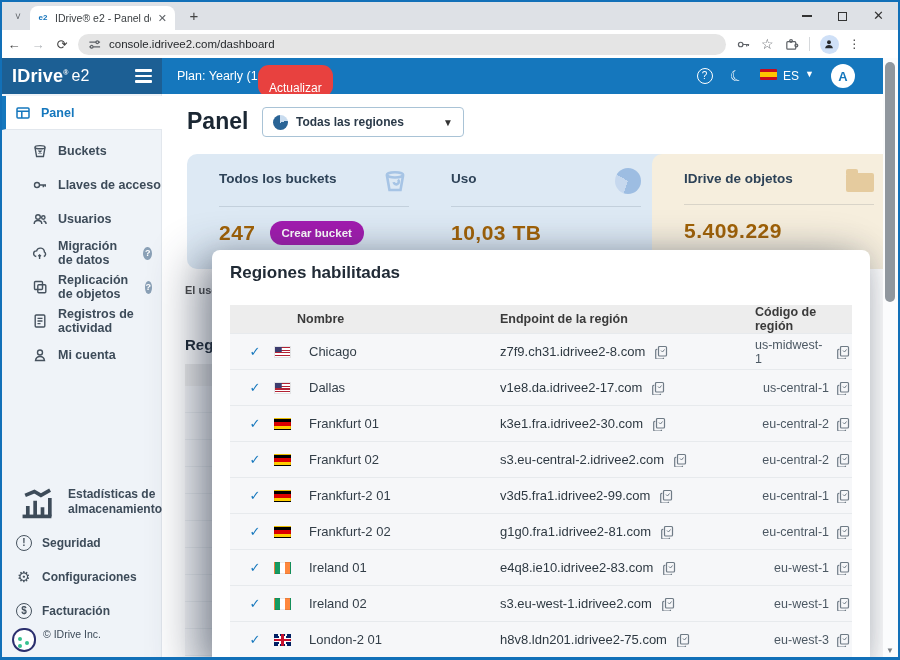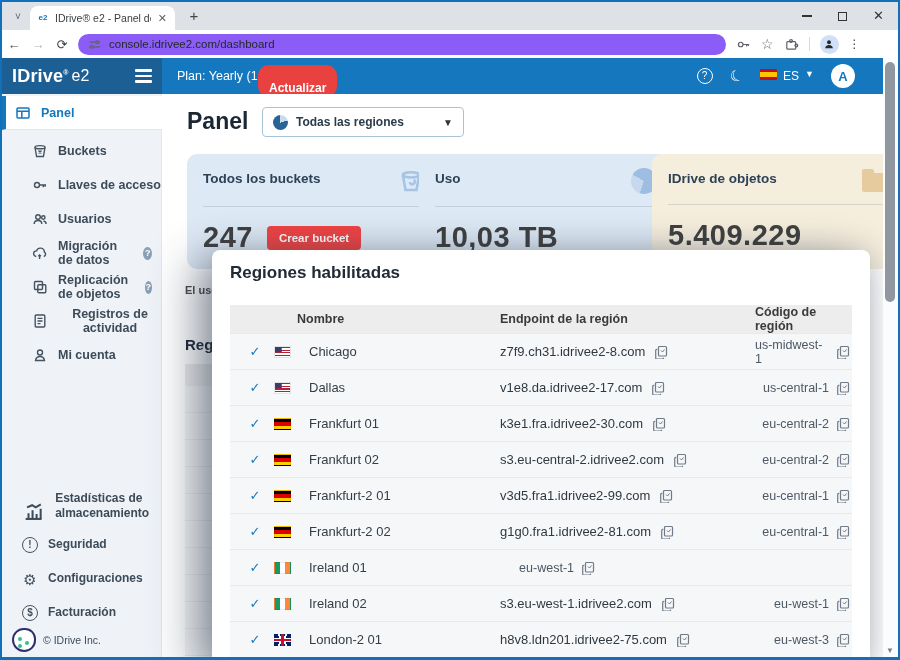--- a/index.html
+++ b/index.html
@@ -16,77 +16,77 @@
   .tab-close { font-size:11px; color:#5f6368; flex:0 0 auto; padding:0 2px; }
   .new-tab { position:absolute; left:182px; top:5px; font-size:15px; color:#444; width:20px; text-align:center; }
   .win-controls { position:absolute; right:6px; top:0; height:28px; display:flex; align-items:center; gap:26px; padding-right:8px; }
   .win-min { width:10px; height:1.5px; background:#333; }
   .win-max { width:9px; height:9px; border:1.2px solid #333; }
   .win-close { font-size:13px; color:#333; line-height:10px; }
 
   .toolbar { position:absolute; left:0; top:28px; width:100%; height:28px; background:#fff; display:flex; align-items:center; }
   .nav-ic { font-size:13px; color:#444; width:24px; text-align:center; }
   .nav-ic.disabled { color:#b0b4b8; }
-  .urlbar { margin-left:4px; width:648px; height:21px; background:#8b5cf6; border-radius:11px; display:flex; align-items:center; padding:0 10px; gap:8px; }
+  .urlbar { margin-left:4px; width:648px; height:21px; background:#e5e5e5; border-radius:11px; display:flex; align-items:center; padding:0 10px; gap:8px; }
   .url-text { font-size:11.5px; color:#26292c; }
   .tb-right { display:flex; align-items:center; gap:10px; margin-left:10px; }
   .tb-sep { width:1px; height:14px; background:#d6d9dc; }
   .tb-avatar { width:19px; height:19px; border-radius:50%; background:#cfe0f7; display:flex; align-items:center; justify-content:center; }
   .dots { font-size:12px; color:#444; letter-spacing:0; }
 
   
   .appbar { position:absolute; left:0; top:56px; width:883px; height:36px; background:#1577bd; }
   .logo-block { position:absolute; left:0; top:0; width:160px; height:36px; background:#1c5f94; color:#fff; display:flex; align-items:center; padding:0 10px; }
   .logo-text { font-size:18px; font-weight:bold; letter-spacing:.2px; }
   .logo-text sup { font-size:7px; }
   .logo-e2 { font-size:16px; font-weight:normal; margin-left:3px; }
   .burger { margin-left:auto; display:flex; flex-direction:column; gap:3px; }
   .burger span { width:17px; height:2.4px; background:#fff; border-radius:1px; }
   .plan-text { position:absolute; left:175px; top:0; height:36px; line-height:36px; color:#fff; font-size:12.5px; }
-  .upgrade-btn { position:absolute; left:256px; top:7px; height:22px; background:#e8413f; border:none; border-radius:11px; color:#fff; font-size:12px; padding:16px 11px; font-family:inherit;font-weight:bold; }
+  .upgrade-btn { position:absolute; left:256px; top:7px; height:22px; background:#e8413f; border:none; border-radius:11px; color:#fff; font-size:12px; padding:16px 11px; font-family:inherit; }
   .appbar-right { position:absolute; right:30px; top:0; height:36px; display:flex; align-items:center; gap:17px; color:#fff; }
   .help-circ { width:16px; height:16px; border:1.4px solid #fff; border-radius:50%; font-size:10px; line-height:13px; text-align:center; }
   .moon { font-size:15px; transform:rotate(-20deg); }
   .lang { display:flex; gap:6px; font-size:12px; }
   .flag-es-sm { width:17px; height:11px; background:linear-gradient(180deg,#c60b1e 0 27%,#ffc400 27% 73%,#c60b1e 73%); border-radius:1px; }
   .caret { font-size:9px; }
   .appbar-avatar { width:24px; height:24px; border-radius:50%; background:#fff; color:#1577bd; font-size:13px; font-weight:bold; display:flex; align-items:center; justify-content:center; }
 
   
   .sidebar { position:absolute; left:0; top:92px; width:160px; height:568px; background:#eff3f8; border-right:1px solid #e2e7ed; }
   .side-item { position:absolute; left:0; width:160px; height:34px; display:flex; align-items:center; padding-left:30px; gap:10px; color:#3d4b59; font-size:12.5px; font-weight:bold; }
   .side-item .icn { width:16px; height:16px; color:#46525e; flex:0 0 auto; }
   .side-item.active { background:#fff; color:#1577bd; border-left:4px solid #1577bd; padding-left:9px; border-bottom:1px solid #e2e7ed; }
   .side-item.active .icn { color:#1577bd; }
   .help-badge { margin-left:auto; margin-right:10px; width:13px; height:13px; border-radius:50%; background:#8aa0b6; color:#fff; font-size:9px; line-height:13px; text-align:center; font-weight:bold; }
-  .side-bottom-item { position:absolute; left:0; width:160px; display:flex; padding-left:20px; gap:10px; color:#3d4b59; font-size:12px; font-weight:bold;margin-top:9px; }
+  .side-bottom-item { position:absolute; left:0; width:160px; display:flex; align-items:center; padding-left:14px; gap:10px; color:#3d4b59; font-size:12px; font-weight:bold; }
   .two-line { line-height:15px; }
   .circ-ic { width:16px; height:16px; border:1.5px solid #46525e; border-radius:50%; font-size:10px; line-height:13px; text-align:center; color:#46525e; font-weight:bold; flex:0 0 auto; }
   .gear-glyph { font-size:15px; color:#46525e; width:16px; text-align:center; flex:0 0 auto; }
-  .brand-foot { position:absolute; left:10px; top:534px; display:flex; align-items:center; gap:7px; }
+  .brand-foot { position:absolute; left:10px; top:534px; display:flex; align-items:flex-start; gap:7px; }
   .brand-logo { width:24px; height:24px; border:2.5px solid #2b2f6e; border-radius:50% 46% 50% 52%; position:relative; background:#fff; }
   .brand-logo i { position:absolute; width:4px; height:4px; border-radius:50%; background:#35c08e; }
   .brand-logo i:nth-child(1){ left:4px; top:7px; } .brand-logo i:nth-child(2){ left:11px; top:11px; } .brand-logo i:nth-child(3){ left:4px; top:14px; }
   .copyright { font-size:10.5px; color:#3d4b59; }
 
   
   .content { position:absolute; left:161px; top:92px; width:722px; height:568px; background:#fff; }
   .page-title { position:absolute; left:24px; top:14px; font-size:23px; font-weight:bold; color:#1b2733; }
   .region-select { position:absolute; left:99px; top:13px; width:202px; height:30px; background:#fff; border:1px solid #a9c3d6; border-radius:4px; display:flex; align-items:center; padding:0 10px; gap:8px; }
   .region-select .txt { font-size:12px; color:#2b3a49; font-weight:bold; flex:1; }
   .region-select .caret { color:#333; font-size:10px; }
   .globe { width:15px; height:15px; border-radius:50%; background:conic-gradient(#c9dcef 0 75deg, #2a6496 75deg 360deg); }
 
-  .card { position:absolute; top:60px; width:254px; height:115px; border-radius:10px; background:#dde9f4; padding:14px 16px; }
+  .card { position:absolute; top:60px; width:254px; height:115px; border-radius:10px; background:#dde9f4; padding:14px 32px; }
   .card.c1 { left:24px; } .card.c2 { left:256px; } .card.c3 { left:489px; background:#f6eedd; }
   .card-head { display:flex; align-items:flex-start; justify-content:space-between; border-bottom:1px solid rgba(40,60,80,.14); padding-bottom:12px; }
   .card-title { font-size:13.5px; font-weight:bold; color:#2d4257; padding-top:3px; }
   .card-value-row { display:flex; align-items:center; gap:14px; margin-top:14px; }
-  .card-value { font-size:29px; font-weight:bold; color:#404040; letter-spacing:.5px; }
-  .create-btn { height:24px; background:#ef4444; color:#fff; border:none; border-radius:4px; font-size:11.5px; font-weight:bold; padding:0 12px; font-family:inherit; }
+  .card-value { font-size:21px; font-weight:bold; color:#a16207; letter-spacing:.5px; }
+  .create-btn { height:24px; background:#a21caf; color:#fff; border:none; border-radius:12px; font-size:11.5px; font-weight:bold; padding:0 12px; font-family:inherit; }
   .pie-ic { width:26px; height:26px; border-radius:50%; background:conic-gradient(from 200deg,#c6d8ee 0 100deg,#9dbde2 100deg 360deg); }
   .folder-ic { width:28px; height:19px; background:#e5cb9e; border-radius:2px; position:relative; margin-top:5px; }
   .folder-ic::before { content:""; position:absolute; left:0; top:-4px; width:12px; height:5px; background:#e5cb9e; border-radius:2px 2px 0 0; }
   .bucket-ic { color:#a6c4e5; }
 
   .partial-note { position:absolute; left:22px; top:190px; font-size:11px; color:#4a4a4a; font-weight:bold; }
   .partial-heading { position:absolute; left:22px; top:242px; font-size:15px; font-weight:bold; color:#1b2733; }
 
   
   .bg-table { position:absolute; left:22px; top:270px; width:680px; }
@@ -249,21 +249,21 @@
       <span class="help-badge">?</span>
     </div>
     <div class="side-item" style="top:176px;">
       <svg class="icn" viewBox="0 0 16 16" fill="none" stroke="currentColor" stroke-width="1.4">
           <rect x="2.5" y="2.5" width="8" height="8" rx="1"></rect>
           <rect x="5.8" y="5.8" width="8" height="8" rx="1"></rect>
         </svg>
       <span>Replicación de objetos</span>
       <span class="help-badge">?</span>
     </div>
-    <div class="side-item" style="top:210px;text-align:center;">
+    <div class="side-item" style="top:210px;">
       <svg class="icn" viewBox="0 0 16 16" fill="none" stroke="currentColor" stroke-width="1.4">
           <rect x="3.2" y="2" width="9.6" height="12" rx="1"></rect>
           <path d="M5.5 5.4h5M5.5 8h5M5.5 10.6h3"></path>
         </svg>
       <span>Registros de actividad</span>
     </div>
     <div class="side-item" style="top:244px;">
       <svg class="icn" viewBox="0 0 16 16" fill="none" stroke="currentColor" stroke-width="1.4">
           <circle cx="8" cy="5.5" r="2.5"></circle>
           <path d="M3.5 13.5c.4-2.6 2.2-4 4.5-4s4.1 1.4 4.5 4z"></path>
@@ -560,20 +560,30 @@
       </span>
     </span>
   </div>
 
   <div class="rt-row">
     <span class="col-name">
       <span class="chk">✓</span>
       <span class="flag flag-ie"></span>
       <span class="rname">Ireland 01</span>
     </span>
+    <span class="col-ep">
+      <span class="ep-text">e4q8.ie10.idrivee2-83.com</span>
+      <span class="copy-ic">
+        <svg width="14" height="14" viewBox="0 0 14 14" fill="none" stroke="currentColor" stroke-width="1.2">
+                  <rect x="4.5" y="1.5" width="8" height="9.5" rx="1"></rect>
+                  <path d="M9.5 12.7v.3a1 1 0 0 1-1 1H2.7a1 1 0 0 1-1-1V5.4a1 1 0 0 1 1-1h.6"></path>
+                  <path d="M7 5.5l1.5 1.5 2-2.5" stroke-width="1"></path>
+                </svg>
+      </span>
+    </span>
     <span class="col-code">
       <span class="code-text">eu-west-1</span>
       <span class="copy-ic">
         <svg width="14" height="14" viewBox="0 0 14 14" fill="none" stroke="currentColor" stroke-width="1.2">
                   <rect x="4.5" y="1.5" width="8" height="9.5" rx="1"></rect>
                   <path d="M9.5 12.7v.3a1 1 0 0 1-1 1H2.7a1 1 0 0 1-1-1V5.4a1 1 0 0 1 1-1h.6"></path>
                   <path d="M7 5.5l1.5 1.5 2-2.5" stroke-width="1"></path>
                 </svg>
       </span>
     </span>

